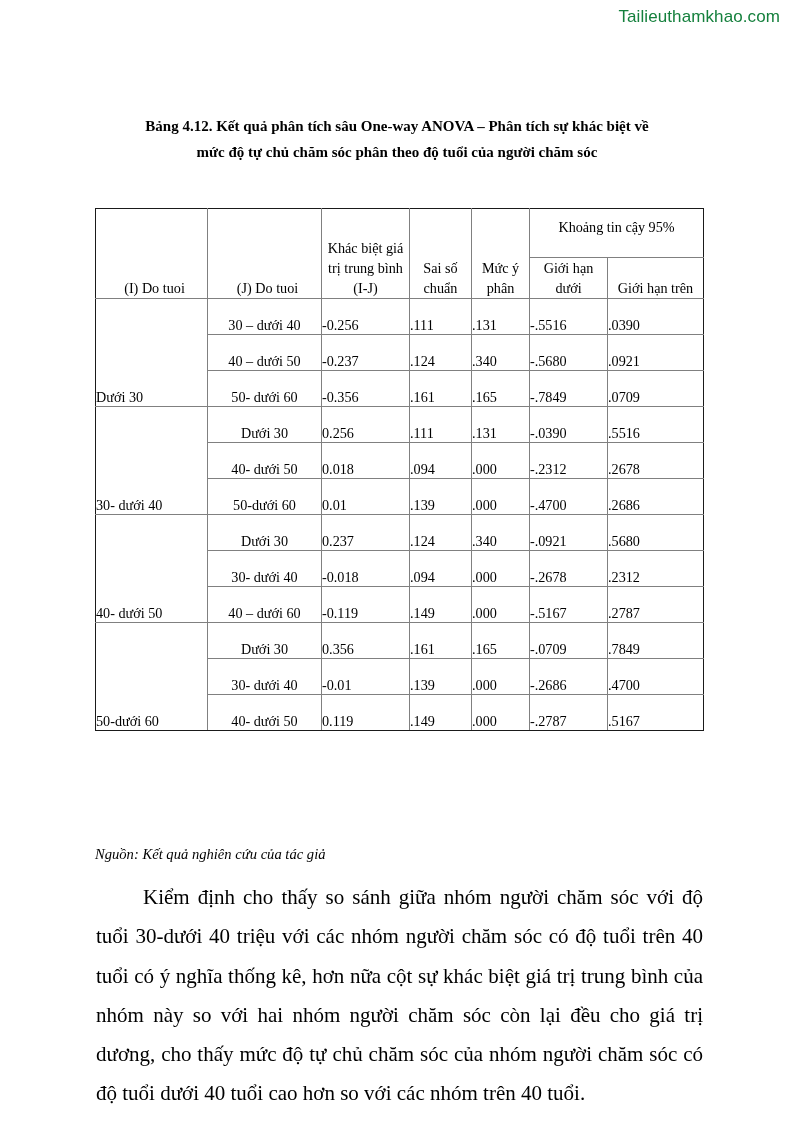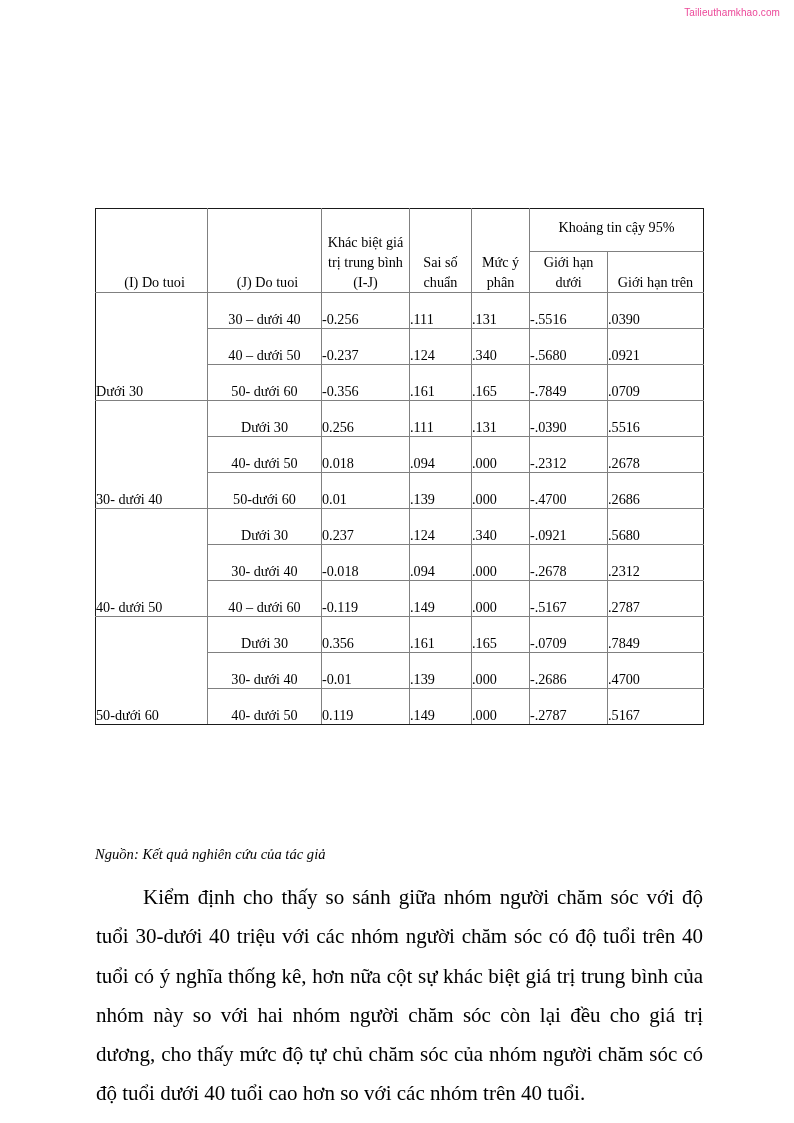--- a/index.html
+++ b/index.html
@@ -17,22 +17,22 @@
     overflow: hidden;
     box-sizing: border-box;
   }
 
   
   .watermark {
     position: absolute;
     top: 7px;
     right: 14px;
     font-family: "Liberation Sans", sans-serif;
-    font-size: 10px;
-    color: #ec4899;
+    font-size: 17px;
+    color: #15803d;
     letter-spacing: 0.1px;
     white-space: nowrap;
   }
 
   
   .page-number {
     position: absolute;
     top: 58px;
     left: 0;
     width: 794px;
@@ -81,21 +81,21 @@
   .hcell {
     font-weight: bold;
     text-align: center;
     line-height: 1.42;
     padding: 3px 4px 5px 4px;
   }
   .hcell.left-al { text-align: center; padding-left: 6px; }
   .hcell.span-ci {
     vertical-align: middle;
     height: 36px;
-    padding-bottom: 6px;
+    padding-bottom: 12px;
   }
 
   
   .gcell {
     vertical-align: top;
     text-align: left;
     padding: 6px 4px 6px 6px;
     line-height: 1.3;
   }
   .jcell {
@@ -135,20 +135,24 @@
   }
 </style>
 </head>
 <body>
 
 <div class="page">
 
   <div class="watermark">Tailieuthamkhao.com</div>
 
 
+  <div class="title-block">
+    <div>Bảng 4.12. Kết quả phân tích sâu One-way ANOVA – Phân tích sự khác biệt về</div>
+    <div>mức độ tự chủ chăm sóc phân theo độ tuổi của người chăm sóc</div>
+  </div>
 
   <div class="tbl-wrap">
     <table class="anova">
       <colgroup>
         <col style="width:112px">
         <col style="width:114px">
         <col style="width:88px">
         <col style="width:62px">
         <col style="width:58px">
         <col style="width:78px">

